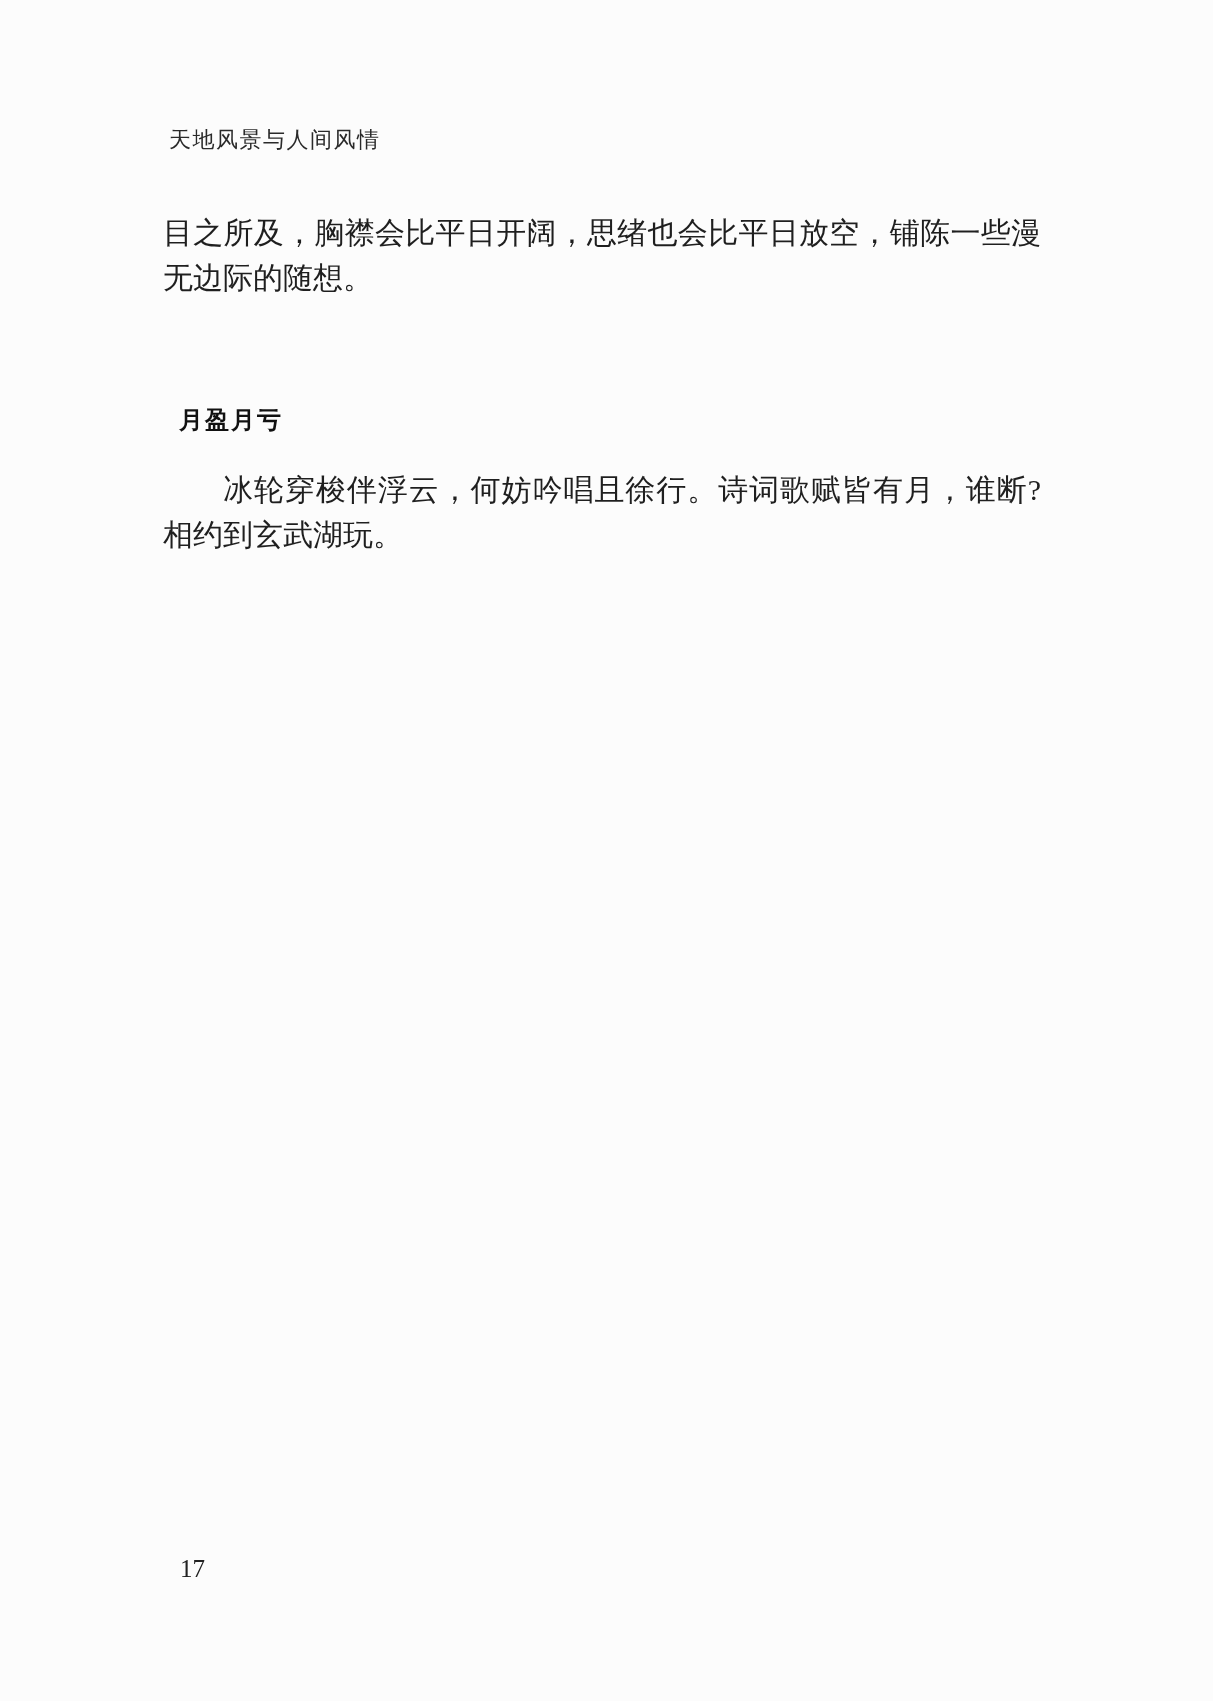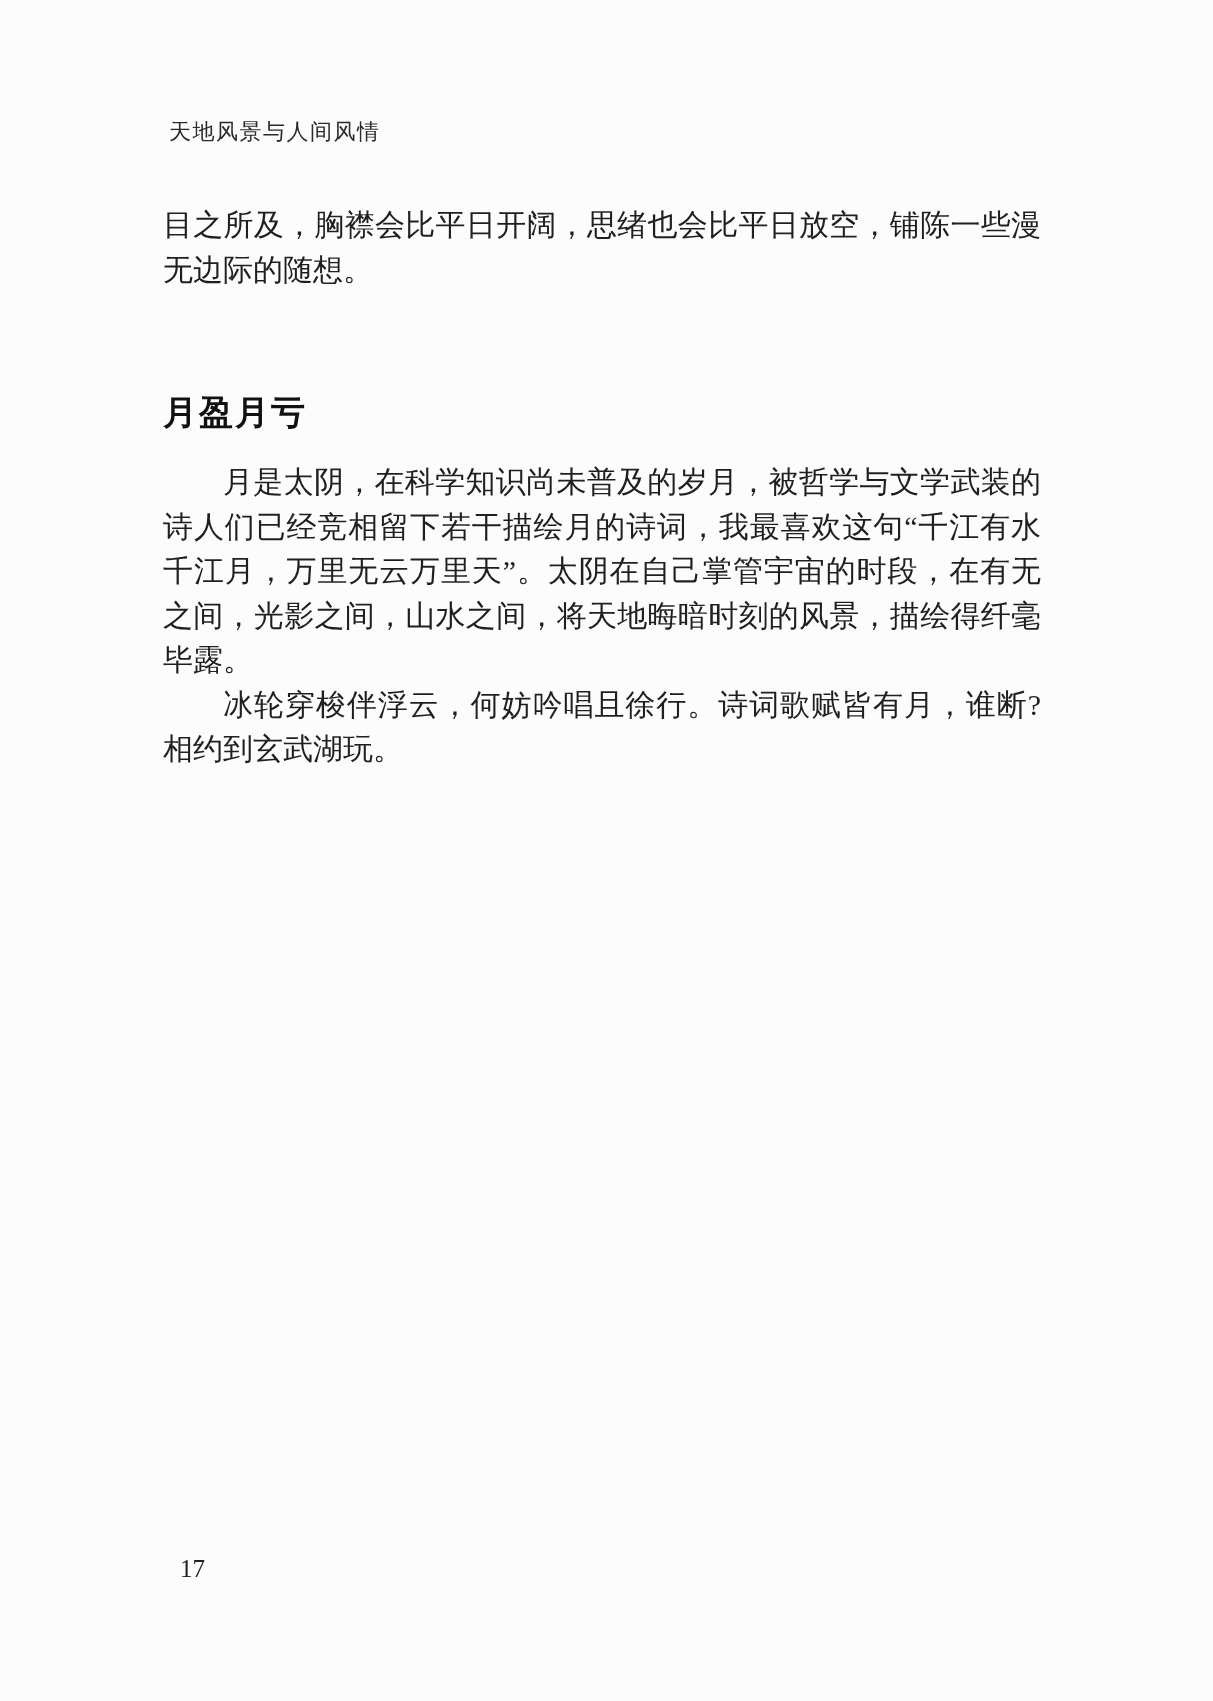--- a/index.html
+++ b/index.html
@@ -12,42 +12,42 @@
     width: 1213px;
     height: 1701px;
     background: #fcfcfc;
     color: #1f1f1f;
     font-family: "Liberation Serif", "DejaVu Serif", serif;
     overflow: hidden;
   }
   .text-col {
     position: absolute;
     left: 163px;
-    top: 8px;
+    top: 16px;
     width: 878px;
   }
   .running-header {
     margin: 110px 0 0 6px;
     font-size: 22px;
     line-height: 28px;
     letter-spacing: 1.5px;
     color: #2a2a2a;
   }
   .intro {
     margin: 57px 0 0 0;
     font-size: 30px;
     line-height: 44.5px;
     text-align: justify;
     text-justify: inter-ideograph;
   }
   .section-title {
-    margin: 98px 0 0 0;
+    margin: 98px 0 0 16px;
     font-family: "Liberation Sans", "DejaVu Sans", sans-serif;
     font-weight: 700;
-    font-size: 34px;
+    font-size: 24px;
     line-height: 44px;
     color: #111;
     letter-spacing: 2px;
   }
   .body-text {
     margin-top: 26px;
   }
   .body-text p {
     margin: 0;
     font-size: 30px;
@@ -69,19 +69,18 @@
 
 <div class="page">
   <div class="text-col">
     <div class="running-header">天地风景与人间风情</div>
 
     <p class="intro">目之所及，胸襟会比平日开阔，思绪也会比平日放空，铺陈一些漫无边际的随想。</p>
 
     <h2 class="section-title">月盈月亏</h2>
 
     <div class="body-text">
-      <p>月是太阴，在科学知识尚未普及的岁月，被哲学与文学武装的诗人们已经竞相留下若干描绘月的诗词，我最喜欢这句“千江有水千江月，万里无云万里天”。太阴在自己掌管宇宙的时段，在有无之间，光影之间，山水之间，将天地晦暗时刻的风景，描绘得纤毫毕露。</p>
       <p>冰轮穿梭伴浮云，何妨吟唱且徐行。诗词歌赋皆有月，谁断?相约到玄武湖玩。</p>
     </div>
   </div>
 
   <div class="page-number">17</div>
 </div>
 
 </body></html>

